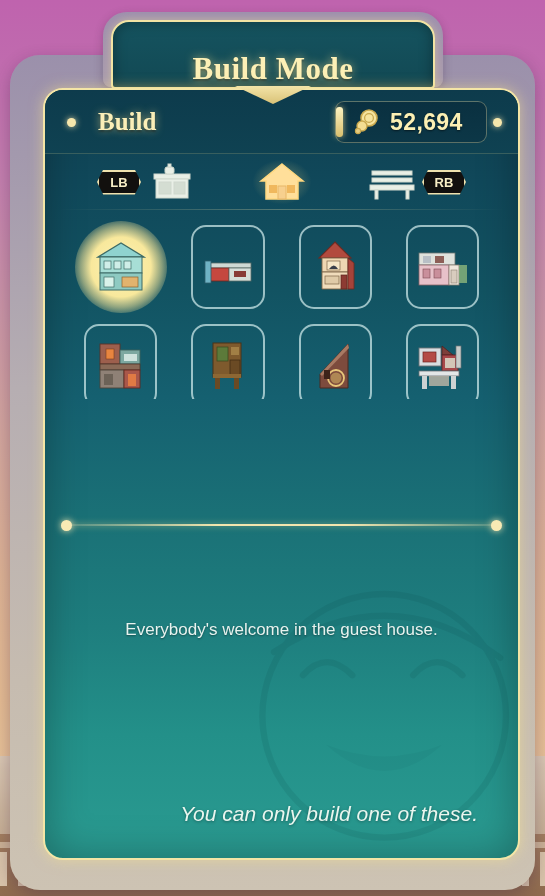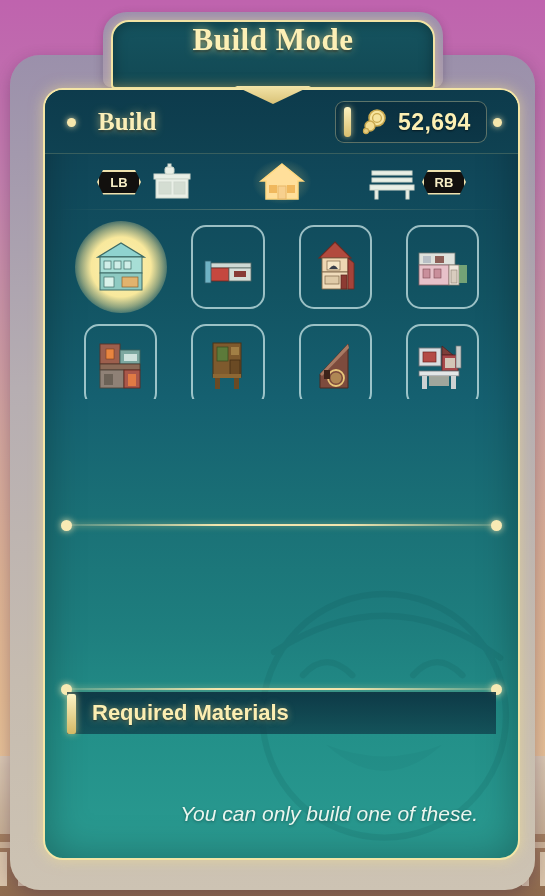--- a/index.html
+++ b/index.html
@@ -60,21 +60,21 @@
     border-radius:24px 24px 8px 8px;
     background:linear-gradient(180deg,#9d8fae 0%,#a99bae 100%);
     box-shadow:0 3px 10px rgba(60,30,70,.3);
   }
   .title-plate{
     position:absolute; left:8px; top:8px; right:8px; bottom:-2px;
     border-radius:18px 18px 4px 4px;
     background:linear-gradient(180deg,#15535f 0%,#124954 100%);
     border:2px solid #f2e3a4;
     box-shadow:0 0 10px rgba(248,230,150,.45), inset 0 0 14px rgba(0,0,0,.35);
-    display:flex; align-items:flex-start; justify-content:center;
+    display:flex; align-items:flex-end; justify-content:center;
   }
   .title-text{
     font-family:"Liberation Serif", serif;
     font-size:31px; font-weight:bold; color:#fdf0b6; letter-spacing:.5px;
     text-shadow:0 0 10px rgba(250,226,140,.7), 0 2px 2px rgba(0,0,0,.45);
   }
   .title-notch{
     position:absolute; left:50%; top:74px; transform:translateX(-50%);
     width:76px; height:18px;
     background:linear-gradient(180deg,#f3e4a8,#d9c277);
@@ -117,21 +117,21 @@
   .hdr-title{
     font-family:"Liberation Serif", serif;
     font-size:25px; font-weight:bold; color:#fbefb8; margin-left:22px;
     text-shadow:0 0 8px rgba(250,226,140,.6), 0 2px 2px rgba(0,0,0,.4);
   }
   .coin-box{
     margin-left:auto; margin-right:6px;
     height:42px; min-width:152px; border-radius:9px;
     background:linear-gradient(180deg,#0a3040 0%,#0c3747 100%);
     border:1px solid rgba(246,231,172,.35);
-    display:flex; align-items:center; padding:0 14px 0 8px;
+    display:flex; align-items:center; padding:0 14px 0 0;
   }
   .coin-bar{
     width:7px; height:30px; border-radius:3px;
     background:linear-gradient(180deg,#fdf2c0,#d9bf6e);
     box-shadow:0 0 6px rgba(250,230,150,.7); margin-right:9px;
   }
   .coin-amt{
     font-size:23px; font-weight:bold; color:#fcf0b4; margin-left:8px;
     letter-spacing:.4px; text-shadow:0 1px 2px rgba(0,0,0,.5);
   }
@@ -429,27 +429,19 @@
     </div>
 
   </div>
 
   <div class="sec" id="sec-item">
     <div class="rail-line"></div>
     <div class="pin l"></div>
     <div class="pin r"></div>
   </div>
 
-
-  <div class="sec" id="sec-mats">
-    <div class="rail-line"></div>
-    <div class="pin l"></div>
-    <div class="pin r"></div>
-    <div class="bar">
-      <div class="accent"></div>
-      <div class="lbl">Required Materials</div>
-    </div>
-  </div>
+  <div class="desc">Everybody's welcome in the guest house.</div>
+
 
   <div class="note">You can only build one of these.</div>
 
 </div>
 </div>
 
 </body></html>

